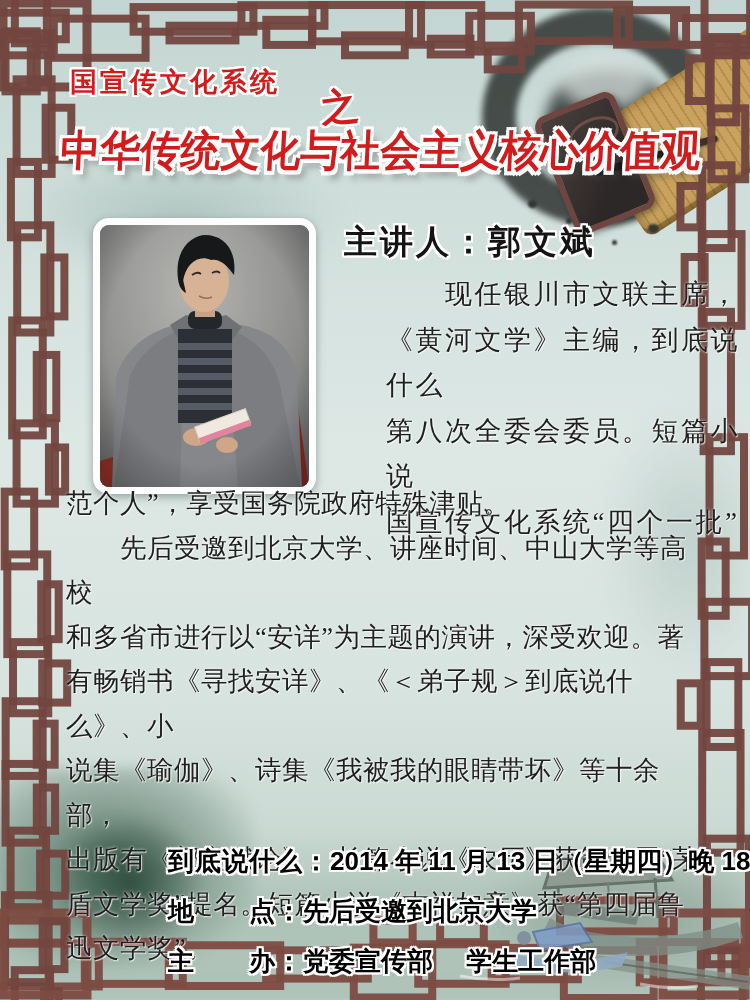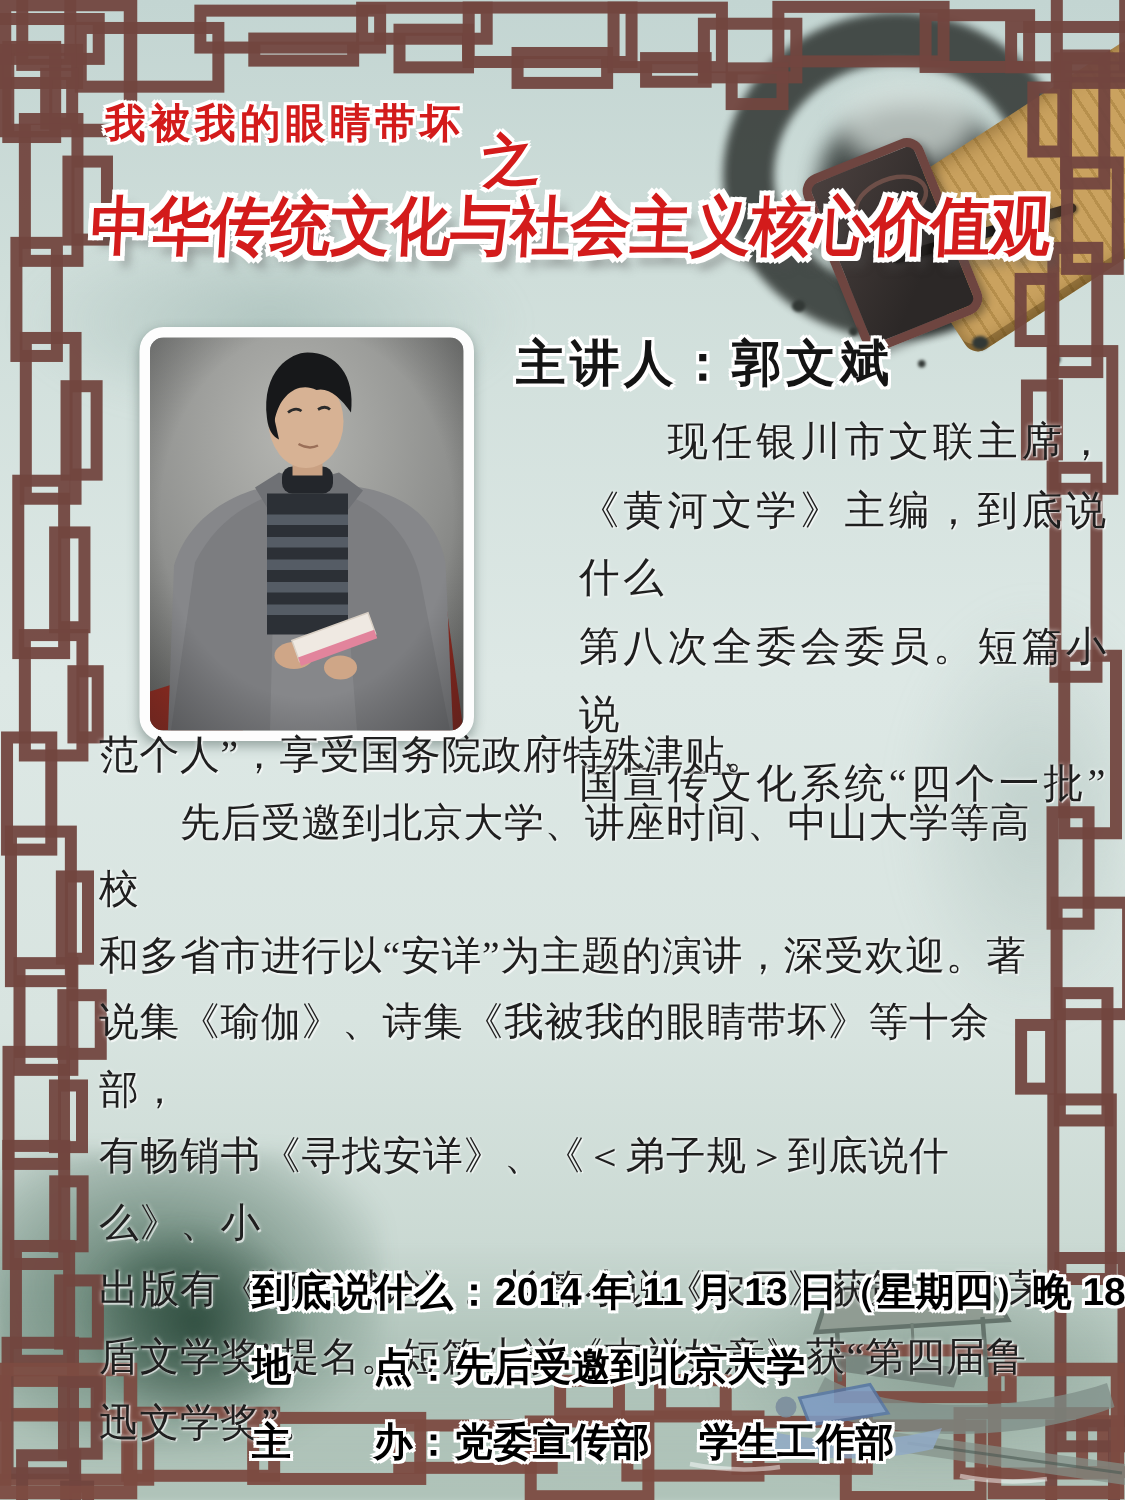--- a/index.html
+++ b/index.html
@@ -195,21 +195,21 @@
     <line x1="168" y1="56" x2="170" y2="94" stroke="#6c7a72" stroke-width="2"></line>
     <path d="M150,128 L310,150 L310,164 L160,142 Z" fill="#84918a" opacity=".8"></path>
     <line x1="165" y1="136" x2="308" y2="156" stroke="#5d6b64" stroke-width="2"></line>
     <path d="M112,74 L200,86 L196,99 L118,88 Z" fill="#6d7a74" opacity=".85"></path>
     <path d="M93,106 L140,97 L152,116 L100,124 Z" fill="#7f9cc4" stroke="#5877a3" stroke-width="2"></path>
     <path d="M58,123 C92,137 152,137 188,126 L182,140 C140,150 90,148 58,136 Z" fill="#8fa8c6" opacity=".9"></path>
     <circle cx="84" cy="112" r="7" fill="#7b8d9d"></circle>
     <path d="M20,150 q30,6 60,2 M200,158 q30,6 58,2" stroke="rgba(255,255,255,.55)" stroke-width="3" fill="none"></path>
   </svg>
 
-  <div class="abs series-title outline-w">我被我的眼睛带坏</div>
+  <div class="abs series-title outline-w">国宣传文化系统</div>
   <div class="abs connector outline-w">之</div>
   <div class="abs main-title">中华传统文化与社会主义核心价值观</div>
 
   <div class="abs photo">
     <svg width="209" height="262" viewBox="0 0 209 262" preserveAspectRatio="none">
       <defs>
         <radialGradient id="pbg" cx="45%" cy="25%" r="85%">
           <stop offset="0%" stop-color="#b4b5b1"></stop>
           <stop offset="60%" stop-color="#8f908e"></stop>
           <stop offset="100%" stop-color="#6c6d6b"></stop>
@@ -257,22 +257,22 @@
     <div>　　现任银川市文联主席，</div>
     <div>《黄河文学》主编，到底说什么</div>
     <div>第八次全委会委员。短篇小说</div>
     <div>国宣传文化系统“四个一批”</div>
   </div>
 
   <div class="abs bio-full">
     <div>范个人”，享受国务院政府特殊津贴。</div>
     <div>　　先后受邀到北京大学、讲座时间、中山大学等高校</div>
     <div>和多省市进行以“安详”为主题的演讲，深受欢迎。著</div>
+    <div>有畅销书《寻找安详》、《＜弟子规＞到底说什么》、小</div>
     <div>说集《瑜伽》、诗集《我被我的眼睛带坏》等十余部，</div>
-    <div>有畅销书《寻找安详》、《＜弟子规＞到底说什么》、小</div>
     <div>出版有《郭文斌论》。长篇小说《农历》获第八届“茅</div>
     <div>盾文学奖”提名。短篇小说《吉祥如意》获“第四届鲁</div>
     <div>迅文学奖”。</div>
   </div>
 
   <div class="abs schedule">
     <div class="schedule-row">
       <span class="lbl outline-w">到底说什么：</span><span class="outline-w">2014 年 11 月 13 日（星期四）晚 18:30</span>
     </div>
     <div class="schedule-row">

